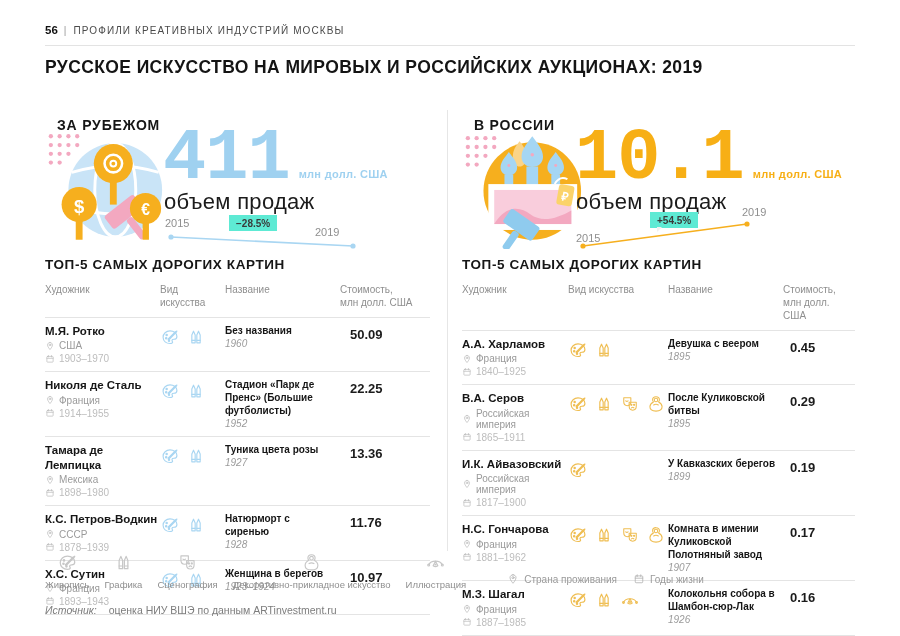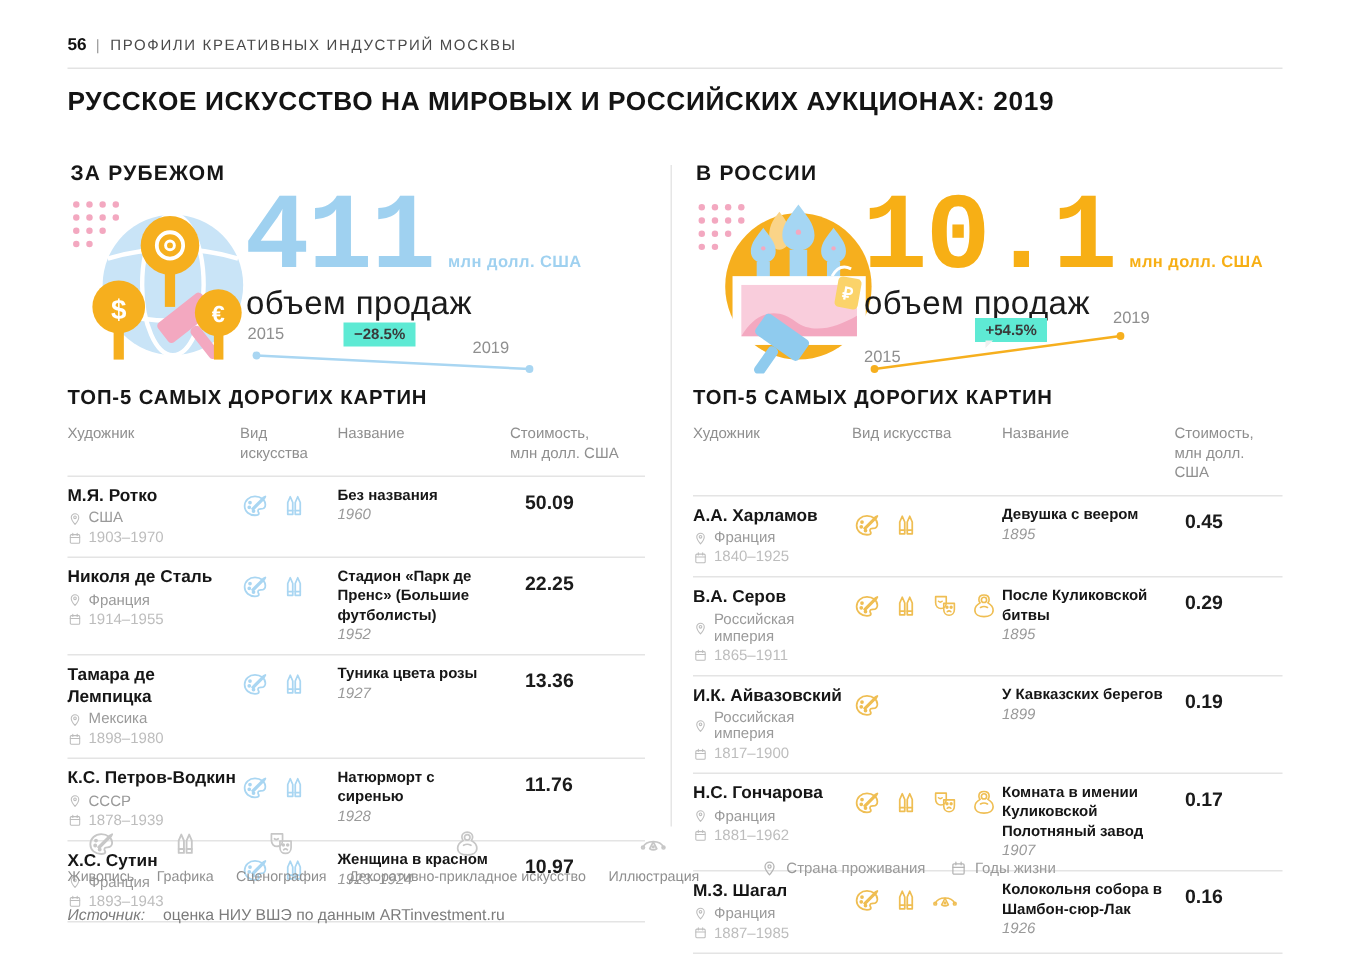--- a/index.html
+++ b/index.html
@@ -11,21 +11,21 @@
   .pagenum{font-weight:bold;color:#111;font-size:11.5px;letter-spacing:0;}
   .sep{margin:0 6px;color:#9a9a9a;font-weight:300;}
   .rule{position:absolute;left:45px;right:45px;top:45px;border-top:1px solid #E3E3E3;}
   .title{position:absolute;left:45px;top:57px;margin:0;font-size:17.5px;font-weight:bold;letter-spacing:.4px;color:#141414;}
 
   
   .col{position:absolute;top:105px;}
   .col-left{left:45px;width:385px;}
   .col-right{left:462px;width:393px;}
   .vdiv{position:absolute;left:447px;top:110px;height:441px;border-left:1px solid #E6E6E6;}
-  .sec-heading{position:absolute;top:0;left:0;margin:2px;font-size:14px;font-weight:bold;letter-spacing:.8px;color:#161616;}
+  .sec-heading{position:absolute;top:0;left:0;margin:12px;font-size:14px;font-weight:bold;letter-spacing:.8px;color:#161616;}
 
   .illus{position:absolute;top:22px;left:0;}
 
   .bigrow{position:absolute;top:18px;display:flex;align-items:baseline;}
   .col-left .bigrow{left:118px;}
   .col-right .bigrow{left:113px;}
   .bignum{font-size:72px;font-weight:bold;line-height:1;letter-spacing:-1px;font-family:Liberation Mono, monospace;}
   .col-left .bignum{color:#9FD1F0;}
   .col-right .bignum{color:#F7AF15;}
   .unit{font-size:11px;font-weight:bold;margin-left:9px;letter-spacing:.3px;}
@@ -351,21 +351,21 @@
         </div>
         <div class="c-icons">
             <svg class="ti">
               <use href="#i-palette"></use>
             </svg>
             <svg class="ti">
               <use href="#i-pencils"></use>
             </svg>
           </div>
         <div class="c-title">
-            <div class="ptitle">Женщина в красном</div>
+            <div class="ptitle">Женщина в берегов</div>
             <div class="pyear">1923–1924</div>
           </div>
         <div class="c-value">10.97</div>
       </div>
     </div>
   </section>
 
   <section class="col col-right">
     <h2 class="sec-heading">В РОССИИ</h2>
 

